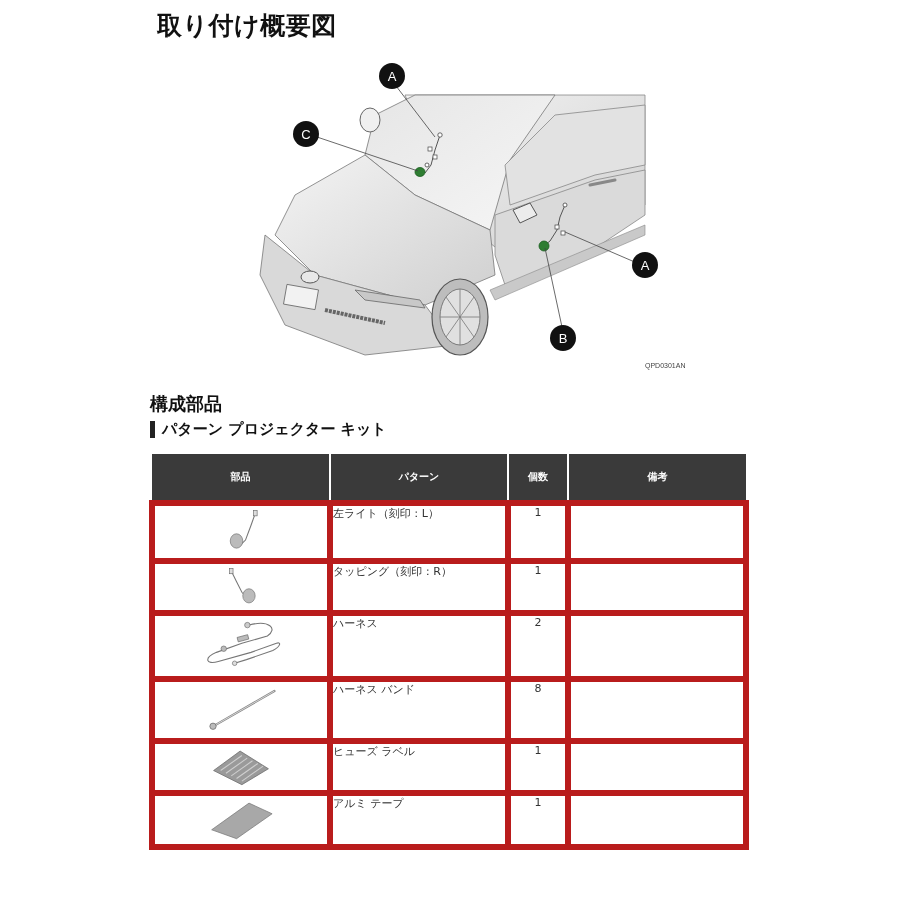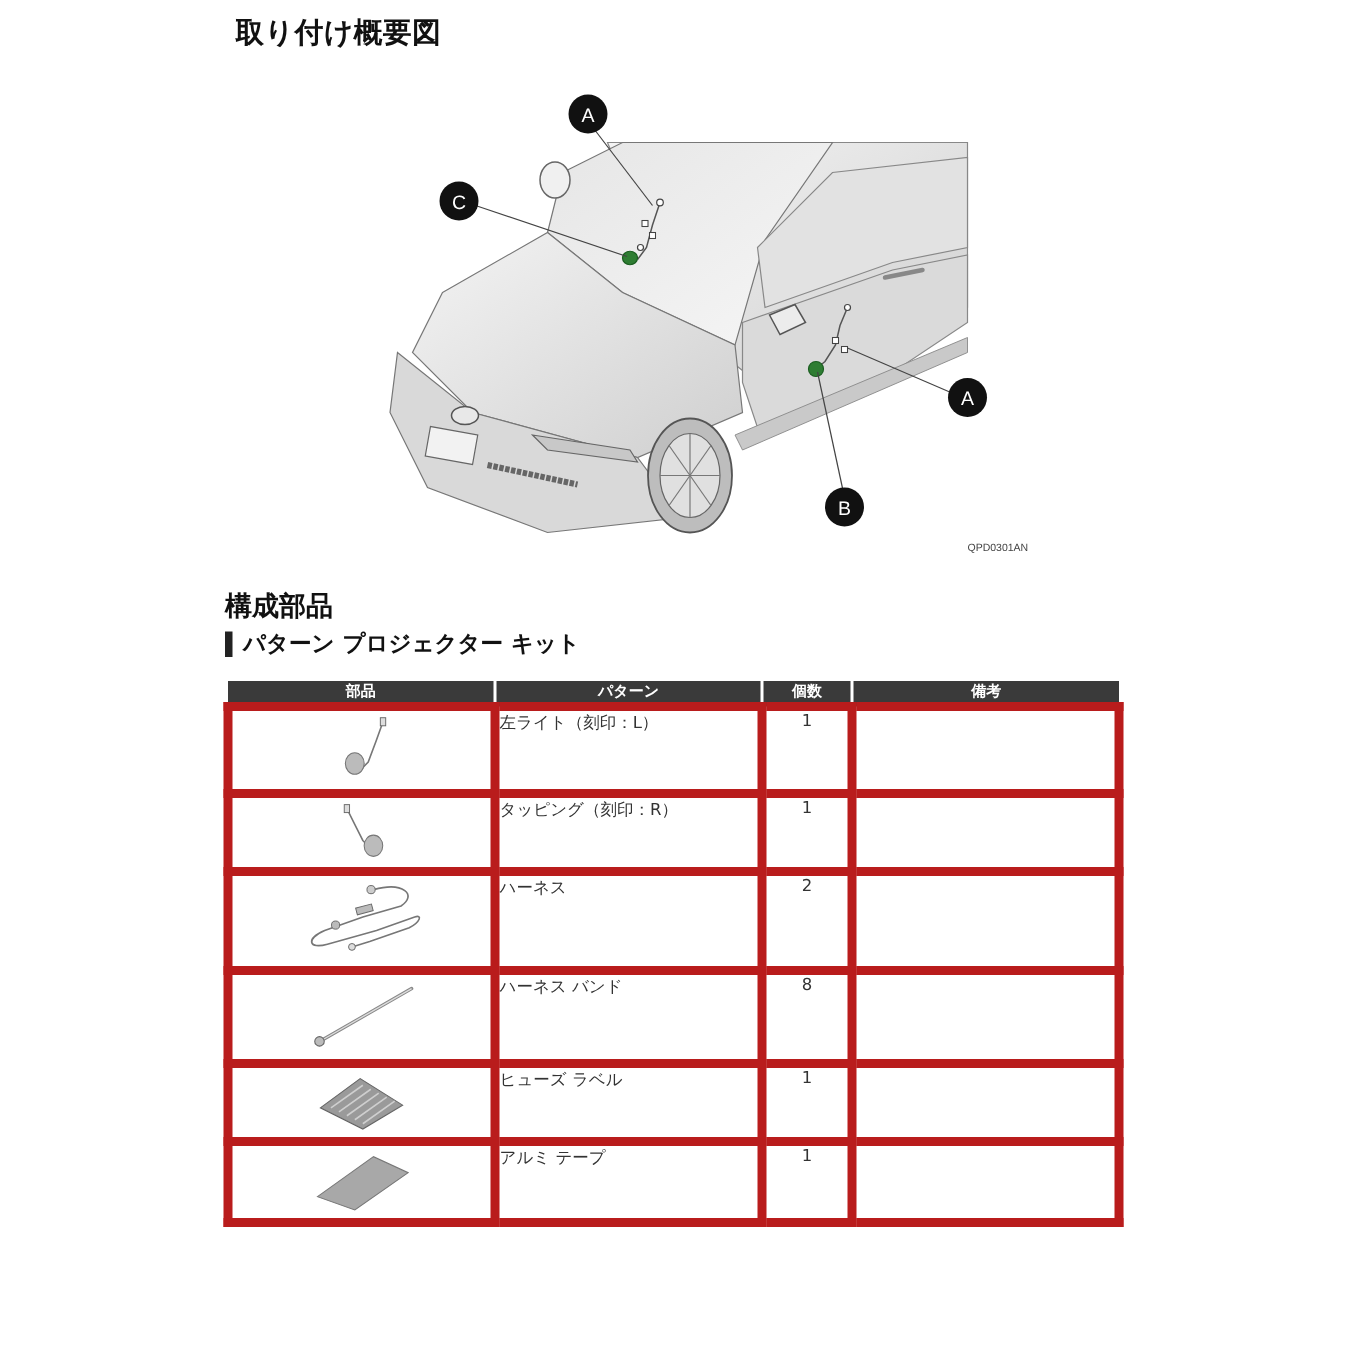--- a/index.html
+++ b/index.html
@@ -1,21 +1,21 @@
 <!DOCTYPE html>
 <html><head>
   <meta charset="utf-8">
   <style>
     * { box-sizing: border-box; margin: 0; padding: 0; }
     html, body { width: 900px; height: 900px; background: #ffffff; overflow: hidden; }
     body { font-family: "DejaVu Sans", "Liberation Sans", sans-serif; color: #222; position: relative; }
 
     .title-main {
       position: absolute; left: 157px; top: 9px;
-      font-size: 19px; font-weight: bold; color: #111; letter-spacing: 0.5px;
+      font-size: 25px; font-weight: bold; color: #111; letter-spacing: 0.5px;
     }
     .diagram {
       position: absolute; left: 255px; top: 55px; width: 440px; height: 320px;
     }
     .diagram svg { width: 100%; height: 100%; display: block; }
     .diagram-code {
       position: absolute; left: 645px; top: 362px; font-size: 7px; color: #444;
       font-family: "Liberation Sans", sans-serif;
     }
 
@@ -31,21 +31,21 @@
       width: 5px; height: 17px; background: #222; margin-right: 7px; display: inline-block;
     }
 
     table.parts {
       position: absolute; left: 149px; top: 454px; width: 594px;
       border-collapse: collapse; table-layout: fixed;
       font-size: 11px; font-family: "DejaVu Sans", sans-serif;
     }
     table.parts th {
       background: #3a3a3a; color: #fff; font-weight: bold; font-size: 10px;
-      height: 17px; padding: 0; text-align: center;
+      height: 17px; padding: 16px; text-align: center;
       border-left: 2px solid #fff; border-right: 2px solid #fff;
     }
     table.parts th:first-child { border-left: none; }
     table.parts th:last-child { border-right: none; }
     table.parts td {
       border: 6px solid #b91c1c; vertical-align: top; padding: 0;
     }
     td.img-cell { position: relative; }
     td.name-cell { padding: 6px 0 0 5px; color: #333; font-size: 11px; }
     td.qty-cell { text-align: center; padding-top: 6px; color: #333; font-size: 11px; }

